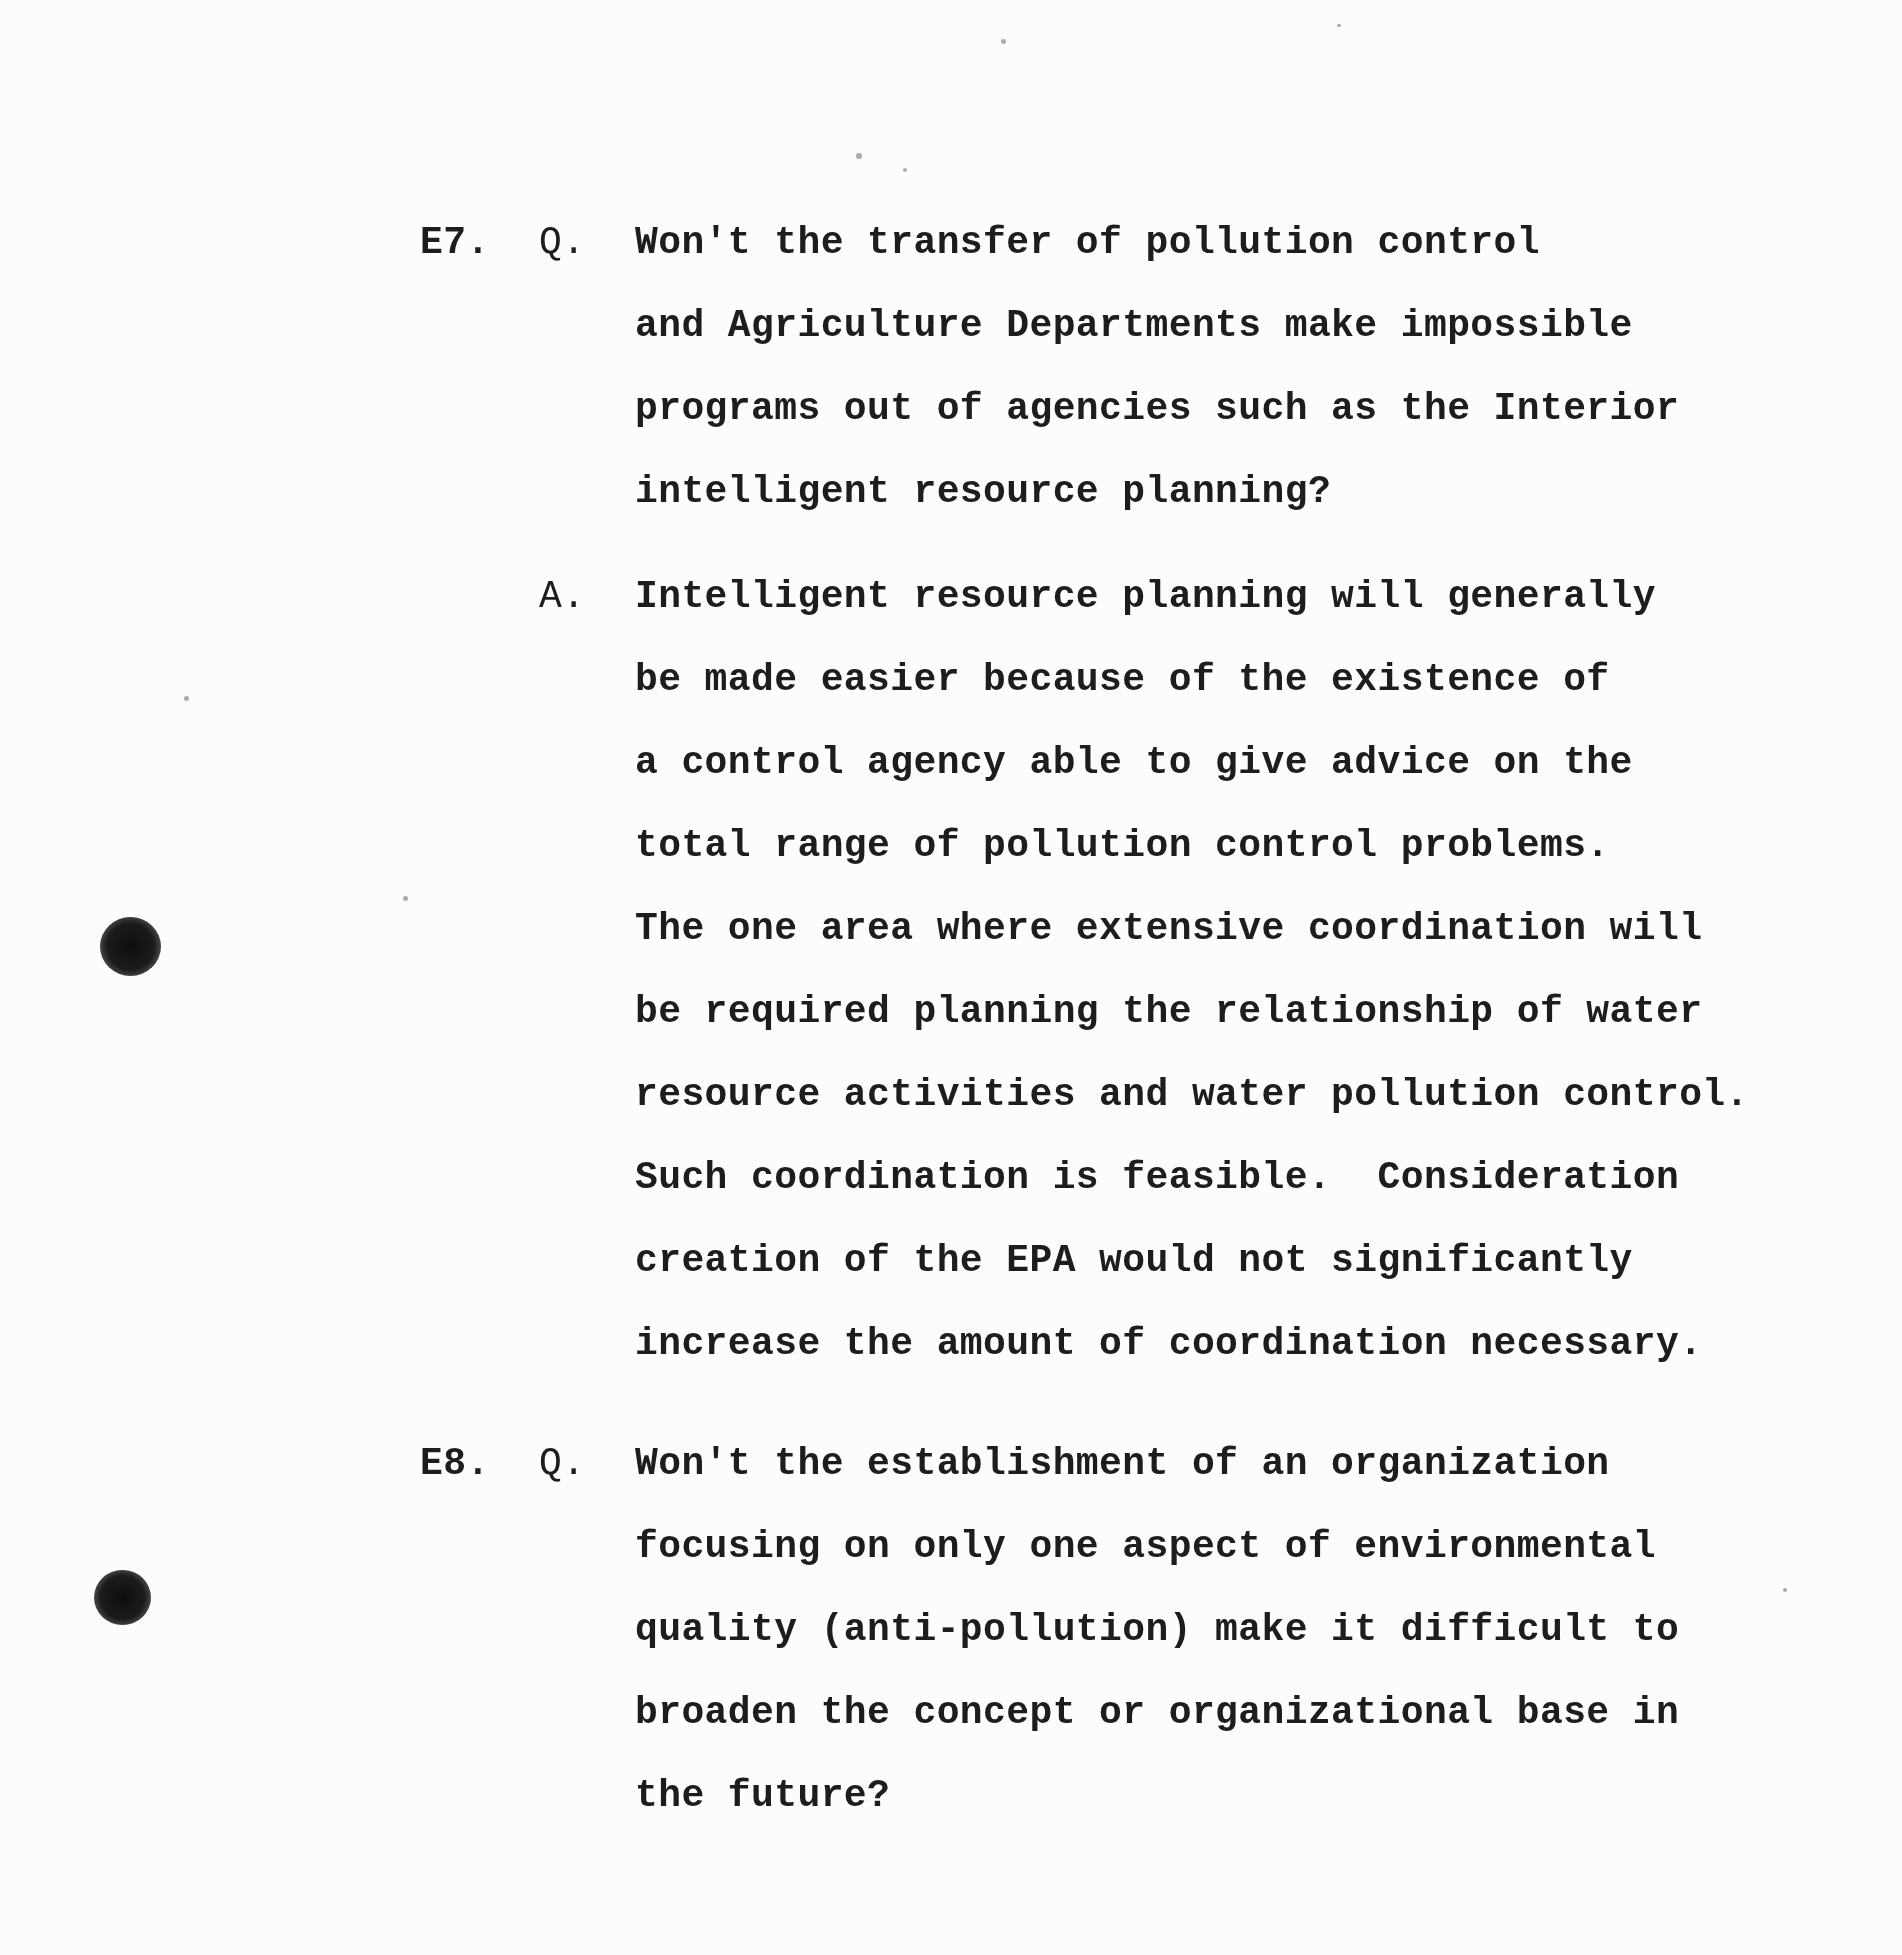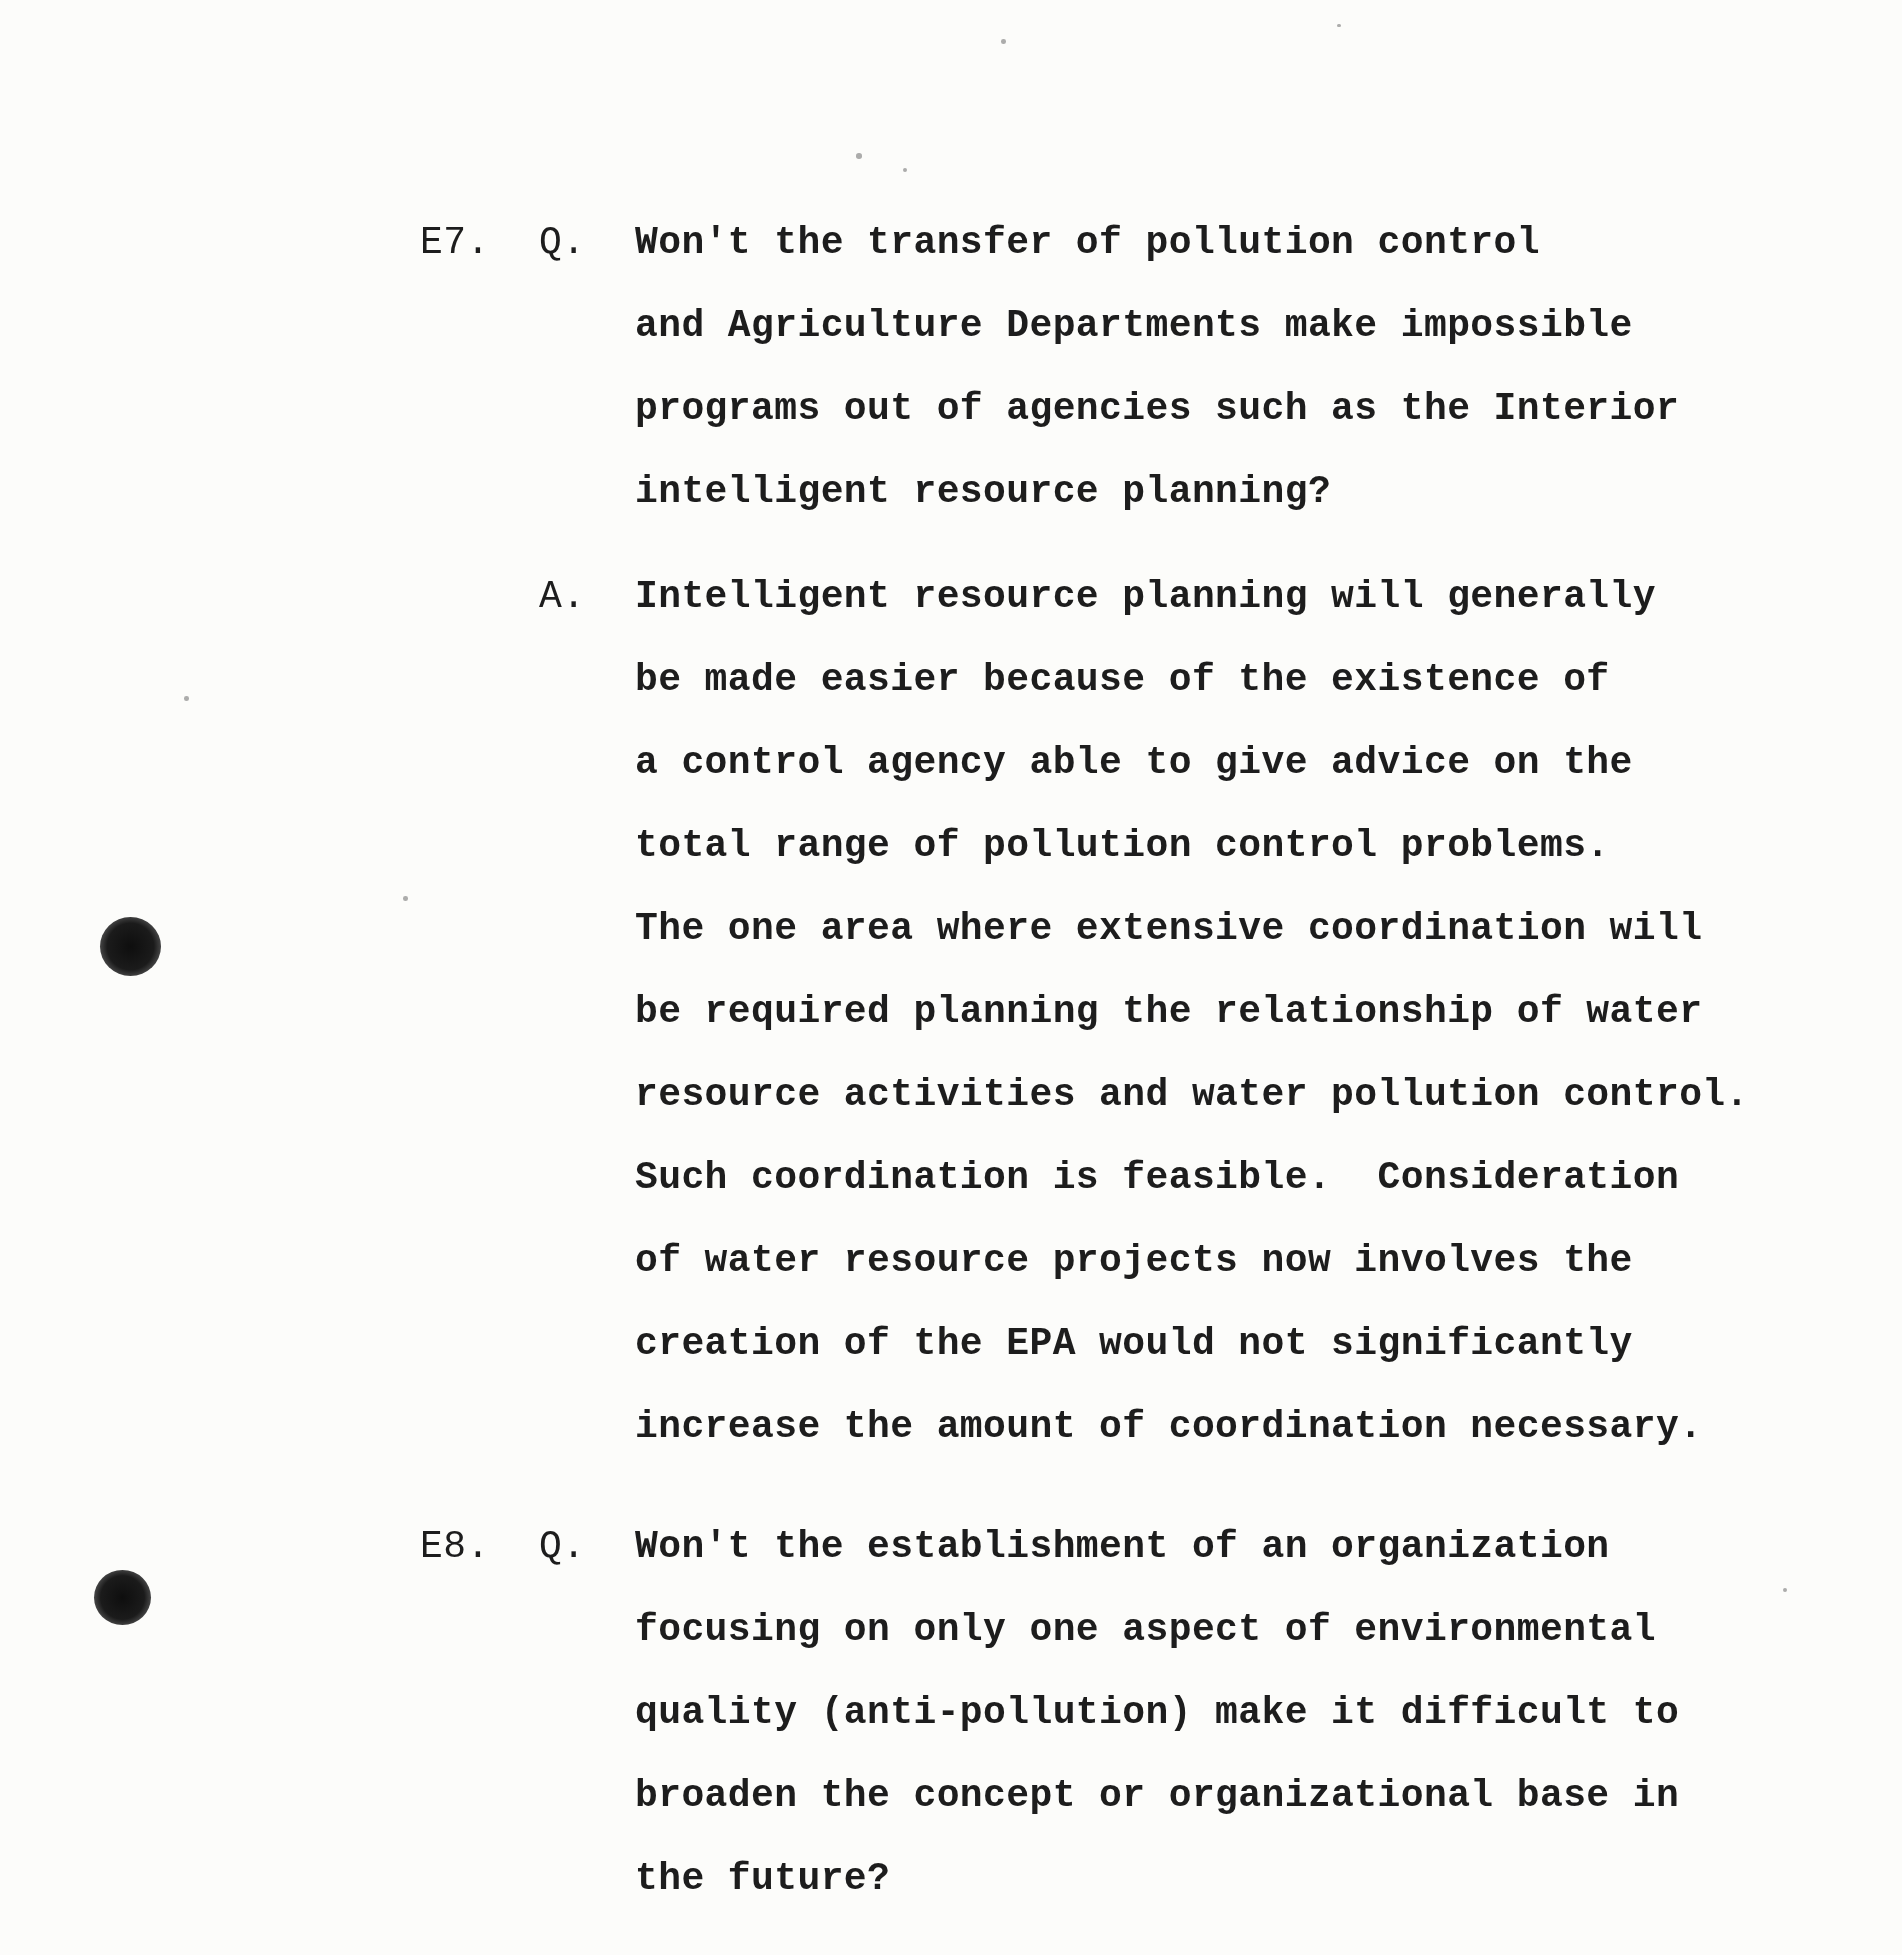--- a/index.html
+++ b/index.html
@@ -15,21 +15,21 @@
     color: #1d1d1d;
     overflow: hidden;
   }
   .content {
     position: absolute;
     left: 420px;
     top: 201px;
     right: 86px;
   }
   .block { display: flex; align-items: flex-start; }
-  .col-num { width: 119px; line-height: 83px; flex: 0 0 auto; }
+  .col-num { width: 119px; line-height: 83px; flex: 0 0 auto; font-weight: bold; }
   .col-label { width: 96px; line-height: 83px; flex: 0 0 auto; }
   .col-lines { flex: 1 1 auto; }
   .line { line-height: 83px; white-space: pre; font-weight: bold; }
   .answer-block { margin-top: 21.5px; }
   .qa-item + .qa-item { margin-top: 37px; }
 
   .ink-dot {
     position: absolute;
     border-radius: 50%;
     background: radial-gradient(circle, #0e0e0e 0%, #1b1b1b 55%, #555 78%, rgba(120,120,120,0) 100%);
@@ -80,21 +80,20 @@
         <div class="col-label">A.</div>
         <div class="col-lines">
           <div class="line">Intelligent resource planning will generally</div>
           <div class="line">be made easier because of the existence of</div>
           <div class="line">a control agency able to give advice on the</div>
           <div class="line">total range of pollution control problems.</div>
           <div class="line">The one area where extensive coordination will</div>
           <div class="line">be required planning the relationship of water</div>
           <div class="line">resource activities and water pollution control.</div>
           <div class="line">Such coordination is feasible.  Consideration</div>
-          <div class="line">of water resource projects now involves the</div>
           <div class="line">creation of the EPA would not significantly</div>
           <div class="line">increase the amount of coordination necessary.</div>
         </div>
       </div>
 
     </section>
 
     <section class="qa-item">
 
       <div class="block question-block">

